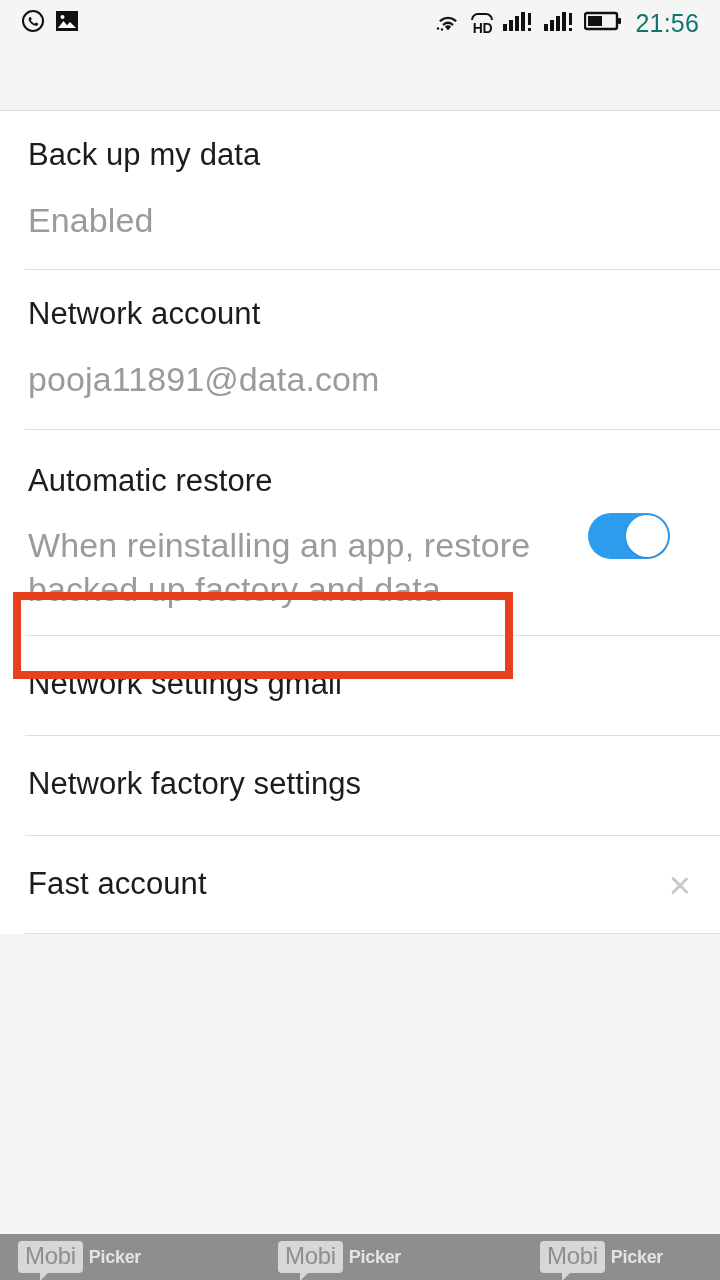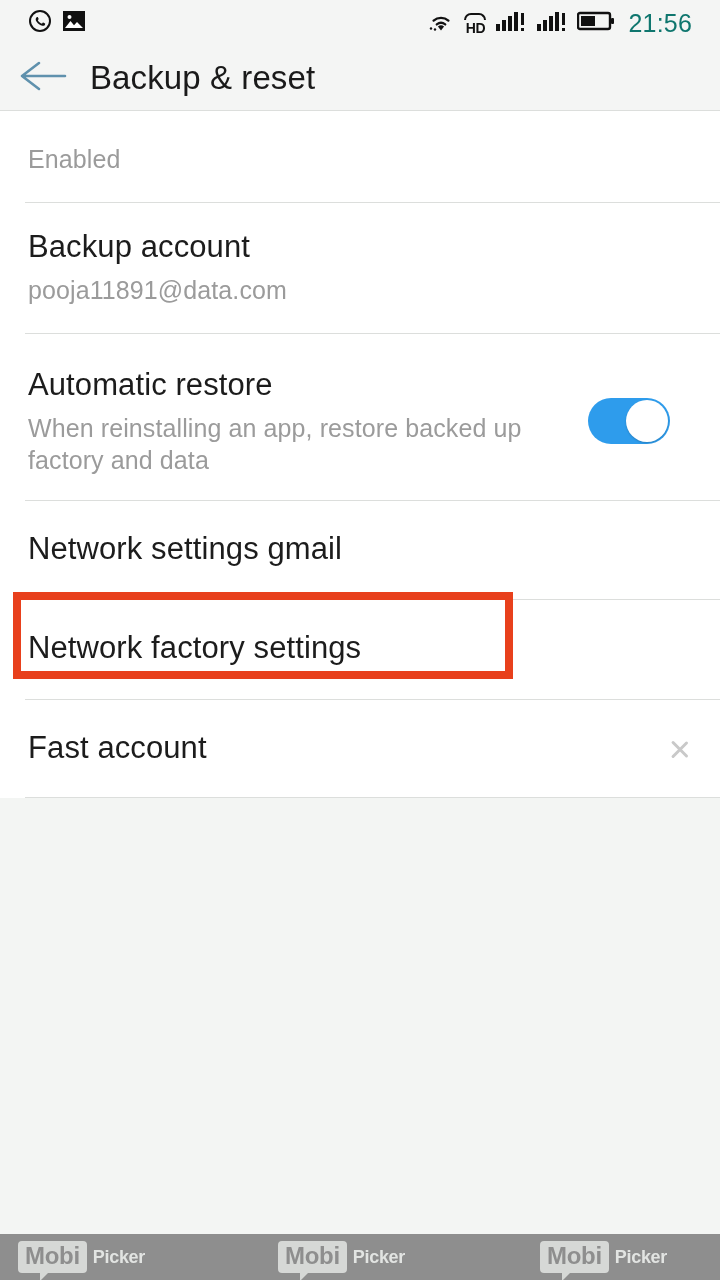--- a/index.html
+++ b/index.html
@@ -9,21 +9,21 @@
     background:#f3f5f3;
     -webkit-font-smoothing:antialiased;
     overflow:hidden;
   }
   .screen { position:relative; width:720px; height:1280px; background:#f3f5f3; }
 
   
   .statusbar {
     position:absolute; top:0; left:0; width:720px; height:46px;
     background:#f4f5f4;
-    display:flex; align-items:center; padding:0 28px;
+    display:flex; align-items:center; padding:0 21px;
   }
   .sb-left { display:flex; align-items:center; gap:10px; }
   .sb-right { margin-left:auto; display:flex; align-items:center; gap:9px; }
   .sb-icon { display:block; }
   .sb-time {
     font-size:25px; color:#0f766e; letter-spacing:0.2px;
     line-height:1; margin-left:4px; font-family:"Liberation Sans", sans-serif;
   }
   .hd-badge {
     font-size:14px; font-weight:700; color:#111; line-height:1;
@@ -56,22 +56,22 @@
   .divider-inset { height:1px; background:#dcdedc; margin-left:25px; }
 
   .row { position:relative; background:#fff; padding:0 28px; }
   .row-inner { display:flex; align-items:center; min-height:0; }
   .row-texts { flex:1 1 auto; padding-right:12px; }
   .row-title {
     font-size:31px; color:#1c1c1c; font-weight:400; line-height:1.25;
     letter-spacing:0.1px;
   }
   .row-sub {
-    font-size:25px; color:#9b9b9b; font-weight:400; line-height:1.28;
-    margin-top:7px; letter-spacing:0.1px;
+    font-size:34px; color:#9b9b9b; font-weight:400; line-height:1.28;
+    margin-top:24px; letter-spacing:0.1px;
   }
 
   .row-two { padding-top:25px; padding-bottom:27px; }
   .row-one { padding-top:29px; padding-bottom:31px; }
   .row-toggle { padding-top:32px; padding-bottom:24px; }
   .row-chevron { padding-top:29px; padding-bottom:29px; }
 
   
   .switch {
     flex:0 0 auto; width:82px; height:46px; border-radius:23px;
@@ -101,21 +101,21 @@
   
   .footer {
     position:absolute; left:0; bottom:0; width:720px; height:46px;
     background:#8e8e8e; display:flex; align-items:center;
   }
   .wm { position:absolute; display:flex; align-items:center; height:36px; }
   .wm1 { left:18px; }
   .wm2 { left:278px; }
   .wm3 { left:540px; }
   .wm-mobi {
-    background:#d6d8d6; color:#8e8e8e; font-size:24px; font-weight:700;
+    background:#d6d8d6; color:#8e8e8e; font-size:24px; font-weight:400;
     padding:2px 7px 4px 7px; border-radius:4px; line-height:1.05;
     letter-spacing:-0.3px; position:relative;
   }
   .wm-mobi::after {
     content:""; position:absolute; left:22px; bottom:-8px;
     border-left:9px solid #d6d8d6; border-bottom:9px solid transparent;
   }
   .wm-picker {
     color:#e2e4e2; font-size:18px; font-weight:700; margin-left:6px;
     letter-spacing:-0.3px; line-height:1.05;
@@ -180,49 +180,40 @@
         <svg width="38" height="22" viewBox="0 0 38 22">
           <rect x="1" y="3" width="32" height="16" rx="2" fill="none" stroke="#111" stroke-width="2.4"></rect>
           <rect x="4" y="6" width="14" height="10" fill="#111"></rect>
           <rect x="34" y="8" width="3" height="6" rx="1" fill="#111"></rect>
         </svg>
       </span>
       <span class="sb-time">21:56</span>
     </div>
   </div>
 
-  <div class="appbar">
-    <div class="back-btn">
-      <span>
-        <svg width="52" height="36" viewBox="0 0 52 36">
-          <path d="M22 5L5 18l17 13M5 18h43" fill="none" stroke="#5f91ad" stroke-width="2.6" stroke-linecap="round" stroke-linejoin="round"></path>
-        </svg>
-      </span>
-    </div>
-    <div class="appbar-title">Backup &amp; reset</div>
-  </div>
 
   <div class="list">
 
     <div class="divider-full"></div>
 
     <div class="row row-two">
       <div class="row-inner">
         <div class="row-texts">
+          <div class="row-title">Back up my data</div>
           <div class="row-sub">Enabled</div>
         </div>
       </div>
     </div>
 
     <div class="divider-inset"></div>
 
     <div class="row row-two">
       <div class="row-inner">
         <div class="row-texts">
-          <div class="row-title">Backup account</div>
+          <div class="row-title">Network account</div>
           <div class="row-sub">pooja11891@data.com</div>
         </div>
       </div>
     </div>
 
     <div class="divider-inset"></div>
 
     <div class="row row-toggle">
       <div class="row-inner">
         <div class="row-texts" style="max-width:560px;">

